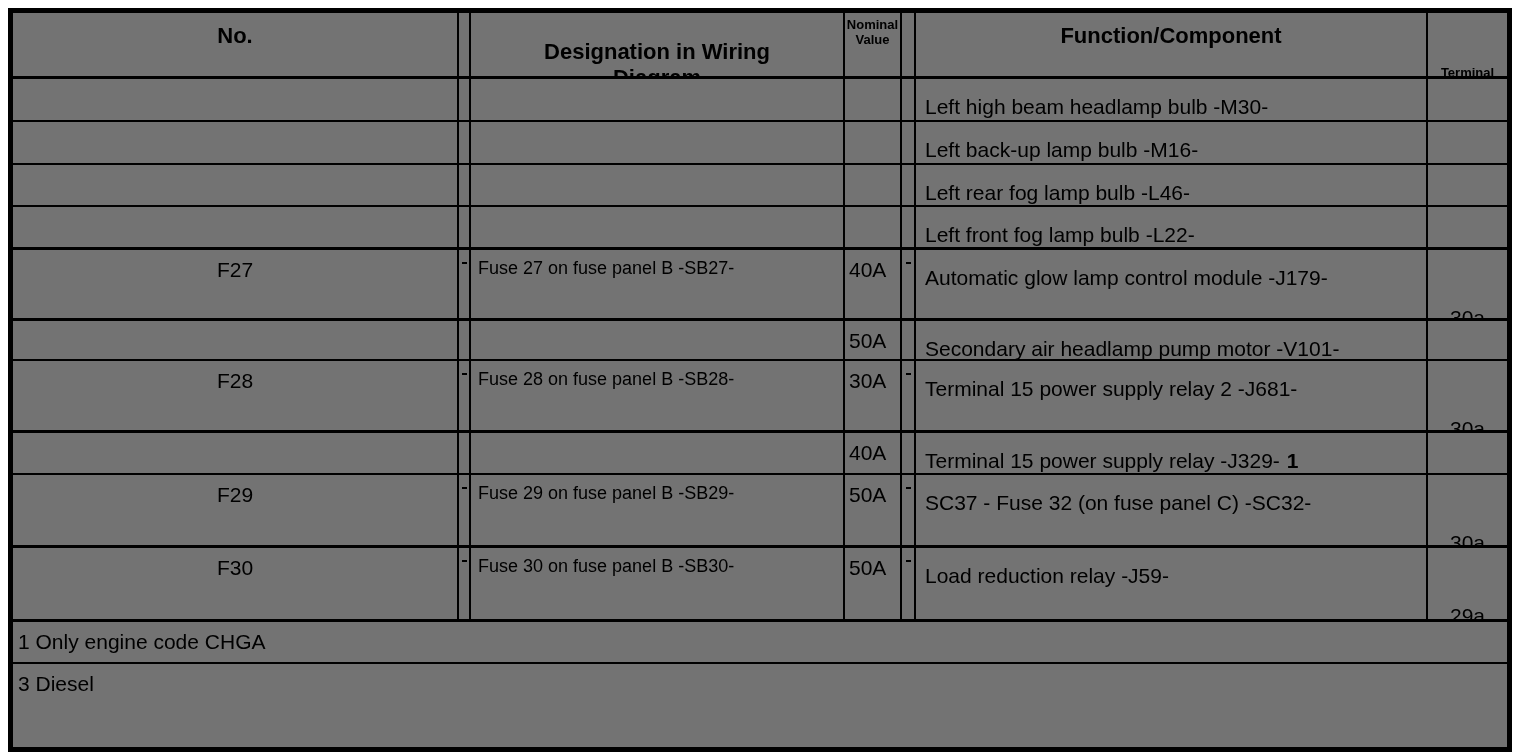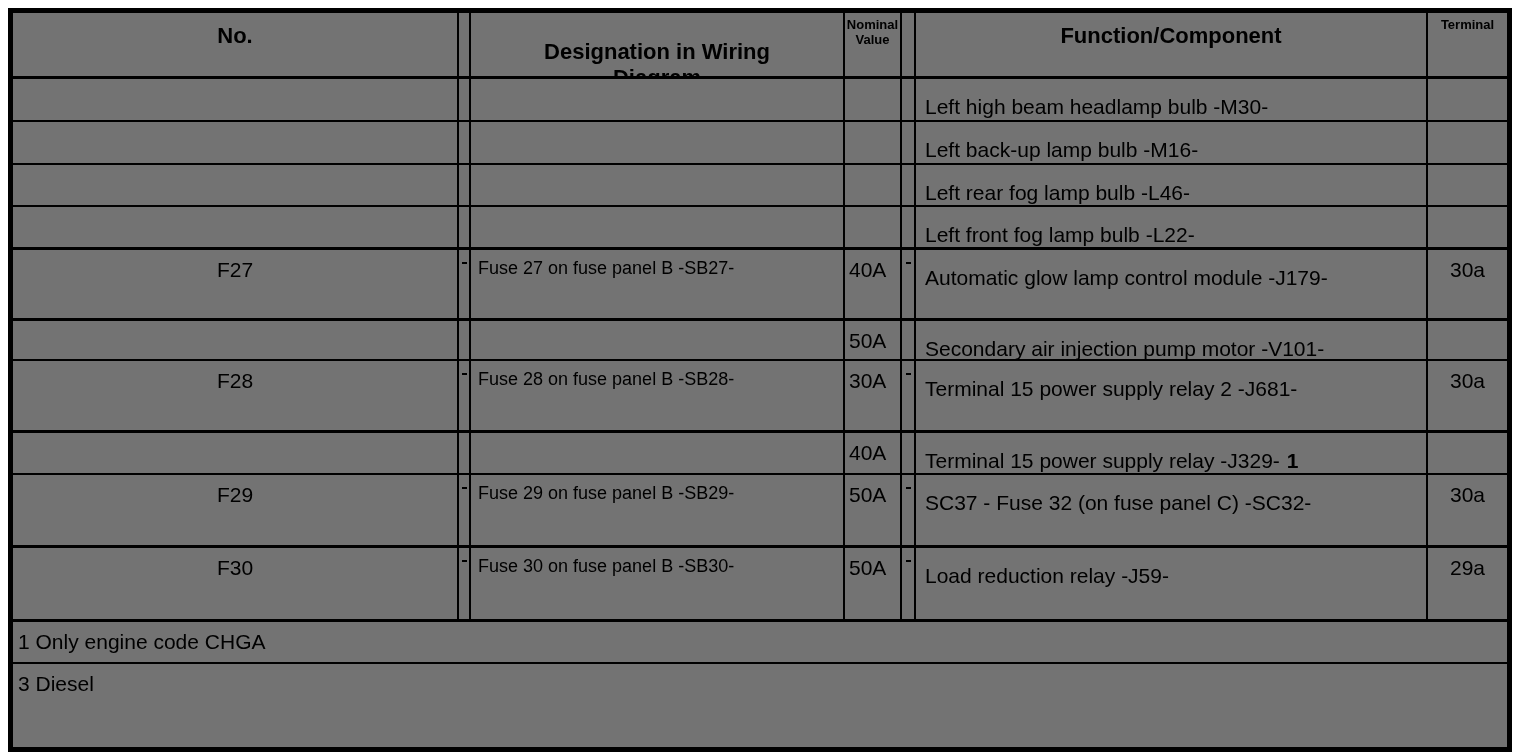--- a/index.html
+++ b/index.html
@@ -9,21 +9,21 @@
     width:1504px; height:744px;
     border:5px solid #000; background:#737373;
   }
   .row {
     display:grid;
     grid-template-columns: 446px 12px 374px 57px 14px 512px 79px;
     border-bottom:2px solid #000;
   }
   .row.thick { border-bottom:3px solid #000; }
   .cell { border-right:2px solid #000; overflow:hidden; }
-  .cell:last-child { border-right:none; }
+  .cell:last-child { border-right:none;margin-top:48px; }
   
   #hdr { height:66px; border-bottom:3px solid #000; font-weight:bold; }
   .hdr-big { font-size:22px; text-align:center; padding-top:10px; line-height:26px; }
   .hdr-small { font-size:13px; font-weight:bold; text-align:center; padding-top:4px; line-height:15px; }
   .hdr-desig-inner { width:270px; margin:16px auto; }
   
   .no-cell   { font-size:21px; text-align:center; padding-top:8px; }
   .desig-cell{ font-size:18px; padding:8px 0 0 7px; }
   .nom-cell  { font-size:21px; padding:8px 0 0 4px; }
   .func-cell { font-size:21px; padding:16px 0 0 9px; }
@@ -108,21 +108,21 @@
     <div class="cell func-cell">Automatic glow lamp control module -J179-</div>
     <div class="cell term-cell">30a</div>
   </div>
 
   <div class="row h40">
     <div class="cell no-cell"></div>
     <div class="cell"></div>
     <div class="cell desig-cell"></div>
     <div class="cell nom-cell">50A</div>
     <div class="cell"></div>
-    <div class="cell func-cell">Secondary air injection pump motor -V101-</div>
+    <div class="cell func-cell">Secondary air headlamp pump motor -V101-</div>
     <div class="cell term-cell"></div>
   </div>
 
   <div class="row h72 thick">
     <div class="cell no-cell">F28</div>
     <div class="cell">
         <span class="mark"></span>
       </div>
     <div class="cell desig-cell">Fuse 28 on fuse panel B -SB28-</div>
     <div class="cell nom-cell">30A</div>

